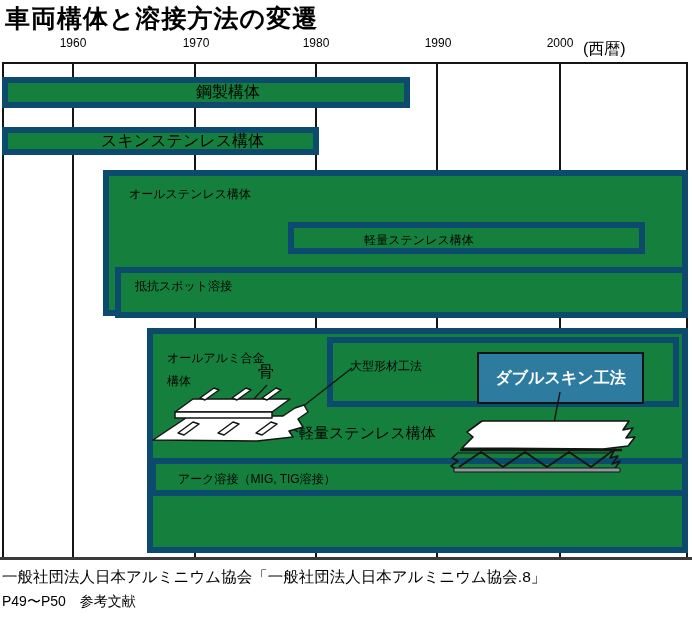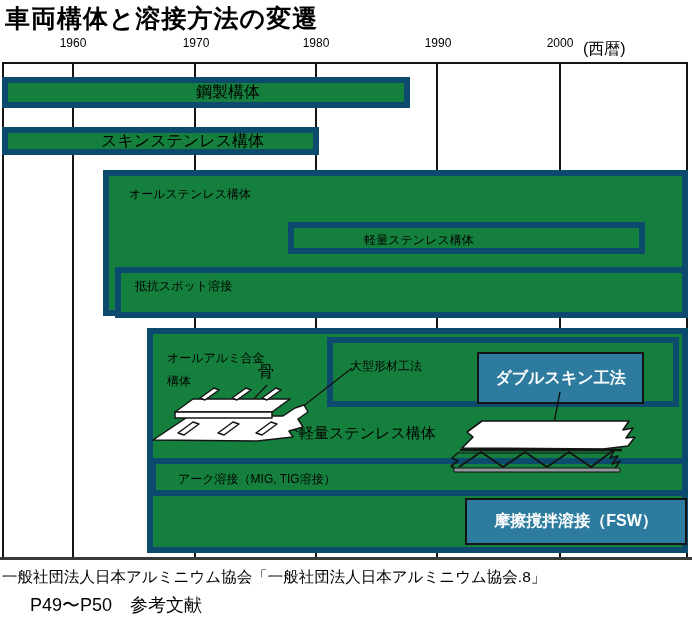--- a/index.html
+++ b/index.html
@@ -14,21 +14,21 @@
   #frame{left:2px;top:62px;width:686px;height:495px;border:2px solid #141414;border-bottom:none;box-sizing:border-box;z-index:1;}
   #baseline{left:0px;top:557px;width:692px;height:3px;background:#3a3a3a;z-index:4;}
   .grid{top:62px;height:495px;width:2px;background:#141414;z-index:1;}
   .box{background:#15803d;border:6px solid #0c4a6e;box-sizing:border-box;z-index:2;padding-left:44px;}
   .teal{background:#2d7c9f;border:2px solid #141414;box-sizing:border-box;z-index:3;
         display:flex;align-items:center;justify-content:center;color:#fff;font-weight:bold;font-size:16px;}
   .bar-label{display:flex;align-items:center;justify-content:center;font-size:16px;height:100%;}
   .corner-label{position:absolute;font-size:12px;white-space:nowrap;}
   .note{font-size:16px;white-space:nowrap;z-index:3;}
   #caption-1{left:2px;top:567px;font-size:15.5px;}
-  #caption-2{left:2px;top:593px;font-size:18px;margin-left:28px;}
+  #caption-2{left:2px;top:593px;font-size:14px;}
   #overlay{left:0;top:0;z-index:3;pointer-events:none;}
 </style>
 </head>
 <body>
 
 <div id="stage">
 
   <div class="abs" id="chart-title">車両構体と溶接方法の変遷</div>
 
   <div class="abs year" style="left:43px">1960</div>
@@ -78,23 +78,20 @@
   </div>
 
   <div class="abs teal" style="left:477px;top:352px;width:167px;height:52px;">
     <span>ダブルスキン工法</span>
   </div>
 
   <div class="abs box" style="left:150px;top:458px;width:538px;height:38px;">
     <span class="corner-label" style="left:22px;top:7px;">アーク溶接（MIG, TIG溶接）</span>
   </div>
 
-  <div class="abs teal" style="left:465px;top:498px;width:222px;height:47px;">
-    <span>摩擦撹拌溶接（FSW）</span>
-  </div>
 
   <div class="abs note" style="left:258px;top:362px;">骨</div>
   <div class="abs note" style="left:299px;top:424px;font-size:15px;">軽量ステンレス構体</div>
 
   <svg class="abs" id="overlay" width="692" height="619" viewBox="0 0 692 619">
     <g stroke="#141414" fill="none" stroke-width="1.4">
       <line x1="267" y1="385" x2="250" y2="403"></line>
       <line x1="352" y1="368" x2="297" y2="411"></line>
       <line x1="560" y1="392" x2="554" y2="423"></line>
       <line x1="289" y1="426" x2="298" y2="432"></line>

